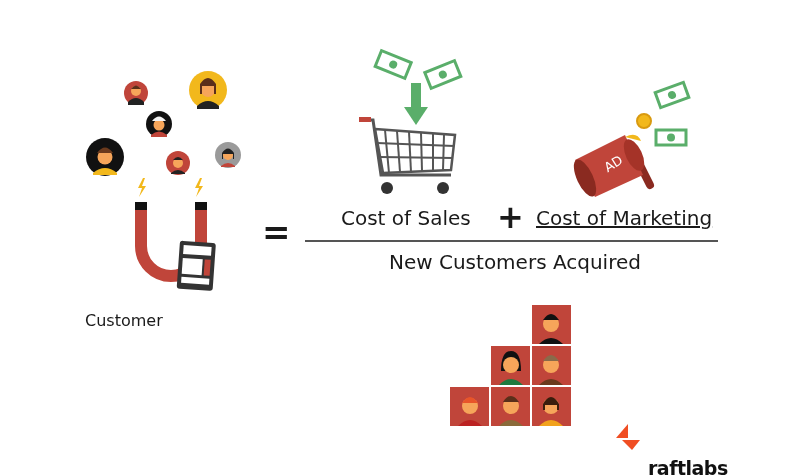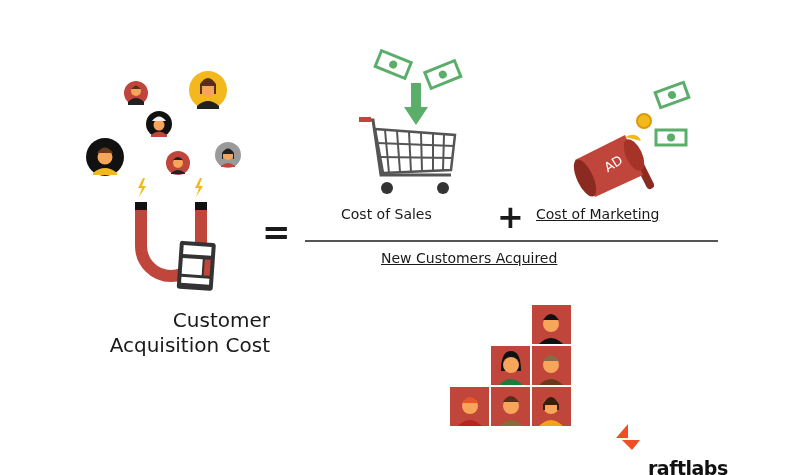--- a/index.html
+++ b/index.html
@@ -1,25 +1,25 @@
 <!DOCTYPE html>
 <html><head>
 <meta charset="utf-8">
 <style>
   html,body{margin:0;padding:0;background:#fff;}
   body{width:800px;height:475px;position:relative;overflow:hidden;font-family:"DejaVu Sans","Liberation Sans",sans-serif;color:#1a1a1a;}
   .abs{position:absolute;}
-  .txt{font-size:14px;white-space:nowrap;}
-  .cac-label{left:100px;top:308px;width:170px;text-align:right;font-size:20px;line-height:25px;}
+  .txt{font-size:20px;white-space:nowrap;}
+  .cac-label{left:85px;top:308px;width:170px;text-align:left;font-size:16px;line-height:25px;}
   .eq{left:262px;top:212px;font-size:34px;font-weight:bold;}
   .numer1{left:341px;top:206px;}
   .plus{left:497px;top:198px;font-size:32px;font-weight:bold;}
   .numer2{left:536px;top:206px;text-decoration:underline;}
   .divider{left:305px;top:240px;width:413px;height:2px;background:#555;}
-  .denom{left:381px;top:250px;text-decoration:underline;}
+  .denom{left:389px;top:250px;}
   .brand{left:648px;top:421px;font-size:19px;font-weight:bold;letter-spacing:-0.5px;color:#111;margin-top:36px;}
 </style>
 </head>
 <body>
 
 <svg class="abs" style="left:80px;top:60px" width="170" height="140" viewBox="0 0 170 140">
 
   <g>
     <circle cx="56" cy="33" r="12" fill="#c0453a"></circle>
     <circle cx="56" cy="31" r="5" fill="#f6a55a"></circle>
@@ -75,21 +75,20 @@
     <rect x="68" y="64" width="36" height="48" rx="3" fill="#333"></rect>
     <rect x="72" y="68" width="28" height="9" fill="#fff"></rect>
     <rect x="72" y="81" width="20" height="16" fill="#fff"></rect>
     <rect x="94" y="81" width="6" height="16" fill="#c0453a"></rect>
     <rect x="72" y="100" width="28" height="6" fill="#fff"></rect>
   </g>
 </svg>
 
 <div class="abs cac-label">
   <div>Customer</div>
-  <div>Acquisition Cost</div>
 </div>
 
 <svg class="abs" style="left:355px;top:45px" width="125" height="160" viewBox="0 0 125 160">
   <g transform="rotate(22 38 20)">
     <rect x="22" y="11" width="32" height="17" fill="none" stroke="#5aae6a" stroke-width="3"></rect>
     <circle cx="38" cy="19.5" r="4" fill="#5aae6a"></circle>
   </g>
   <g transform="rotate(-22 88 30)">
     <rect x="72" y="21" width="32" height="17" fill="none" stroke="#5aae6a" stroke-width="3"></rect>
     <circle cx="88" cy="29.5" r="4" fill="#5aae6a"></circle>

